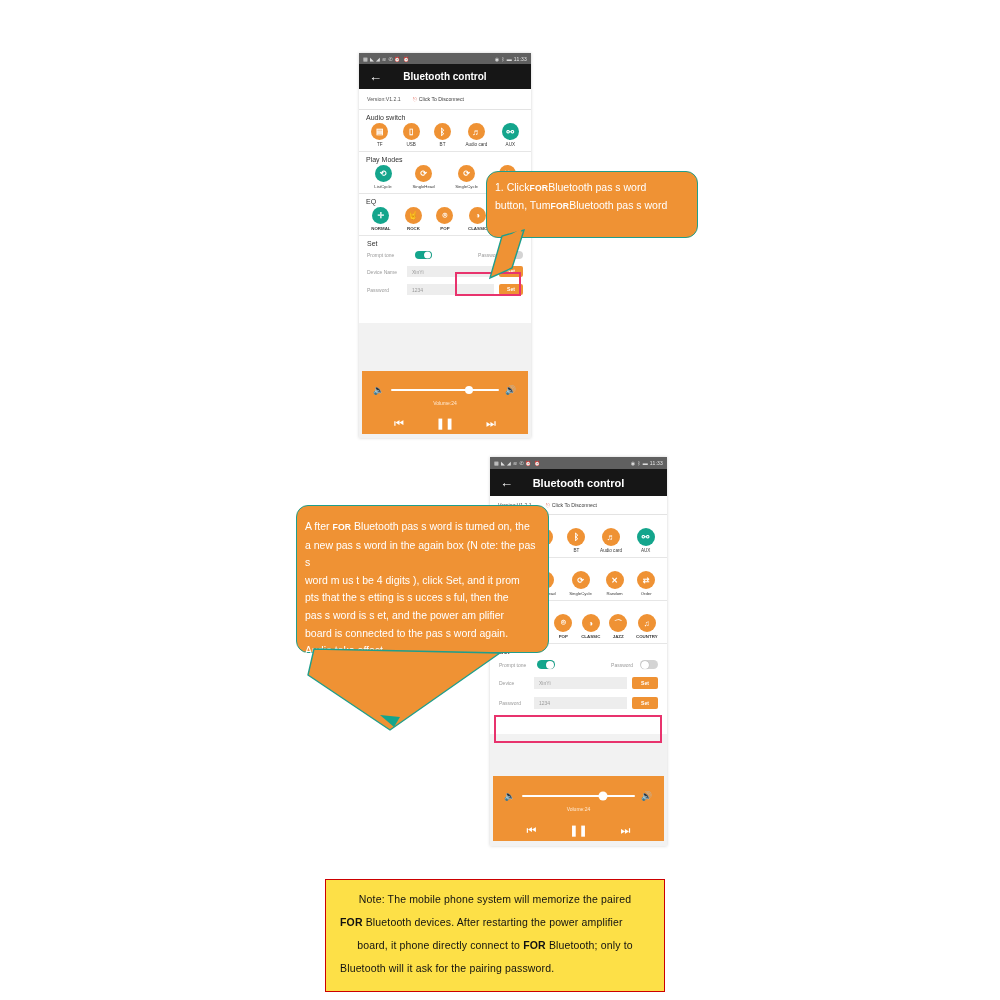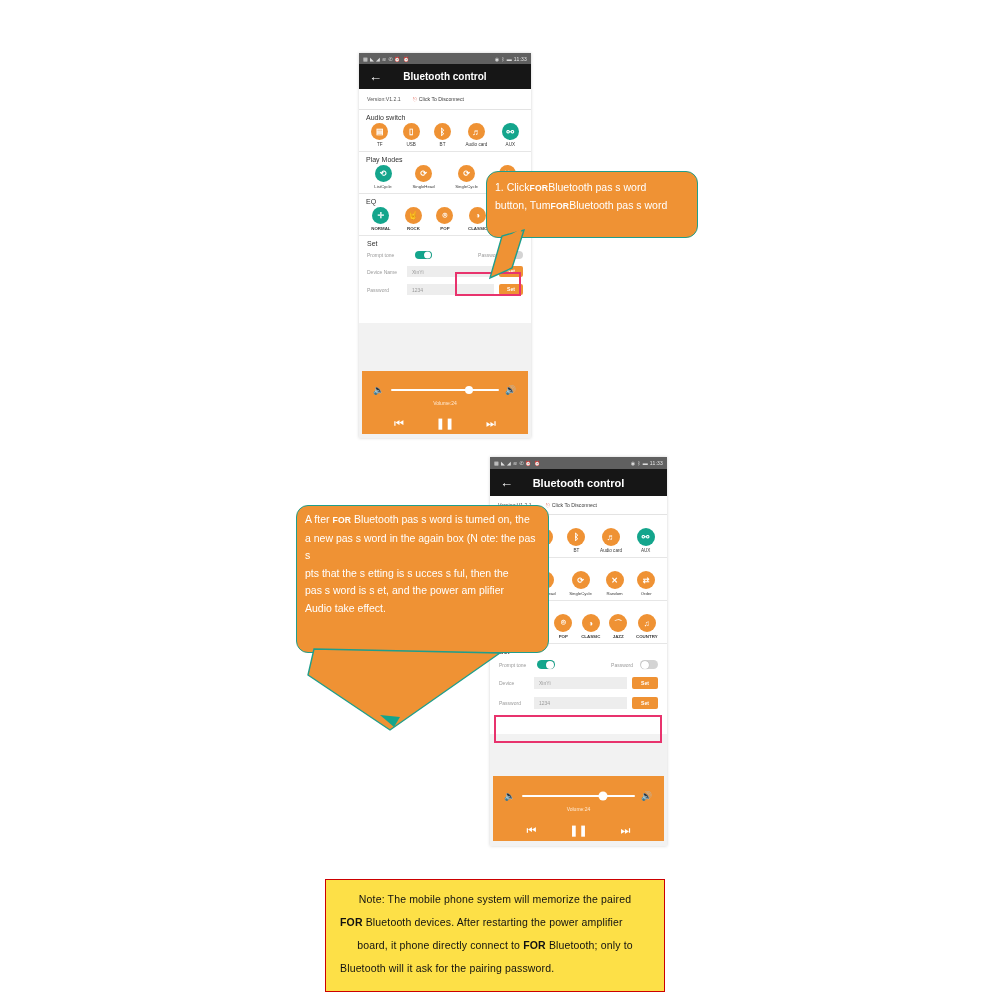--- a/index.html
+++ b/index.html
@@ -466,27 +466,29 @@
       </div>
     </div>
   </div>
 
   <svg style="position:absolute; left:478px; top:226px; width:48px; height:56px; overflow:visible;">
     <polygon points="46,4 34,42 12,52 24,10" fill="#ef9234" stroke="#1f9e8c" stroke-width="1.4"></polygon>
     <polygon points="44,2 34,8 40,16" fill="#ef9234"></polygon>
   </svg>
 
   <div class="bubble" style="left:296px; top:505px; width:253px; height:148px;">
-    <div class="btext" style="font-size:10.5px; line-height:17.6px; padding:5px 8px;">
+    <div class="btext" style="font-size:10.5px; line-height:17.6px; padding:12px 8px;">
       <div>
         <span>A fter</span> <span class="bold">FOR</span> <span>Bluetooth pas s word is  tumed on, the</span>
       </div>
       <div>a new pas s word in the again box (N ote: the pas s</div>
+      <div>word m us t be 4 digits ), click Set, and it prom</div>
       <div>pts  that the s etting is  s ucces s ful, then the</div>
       <div>pas s word is  s et, and the power am plifier</div>
+      <div> board is  connected to the pas s word again.</div>
       <div>Audio take effect.</div>
     </div>
   </div>
 
   <svg style="position:absolute; left:290px; top:645px; width:300px; height:110px; overflow:visible;">
     <polygon points="24,4 210,8 100,85 18,30" fill="#ef9234" stroke="#1f9e8c" stroke-width="1.4"></polygon>
     <polygon points="104,82 90,70 110,72" fill="#14a58c"></polygon>
   </svg>
 
   <div class="notebox" style="left:325px; top:879px; width:340px; height:113px; padding:8px 14px;">

